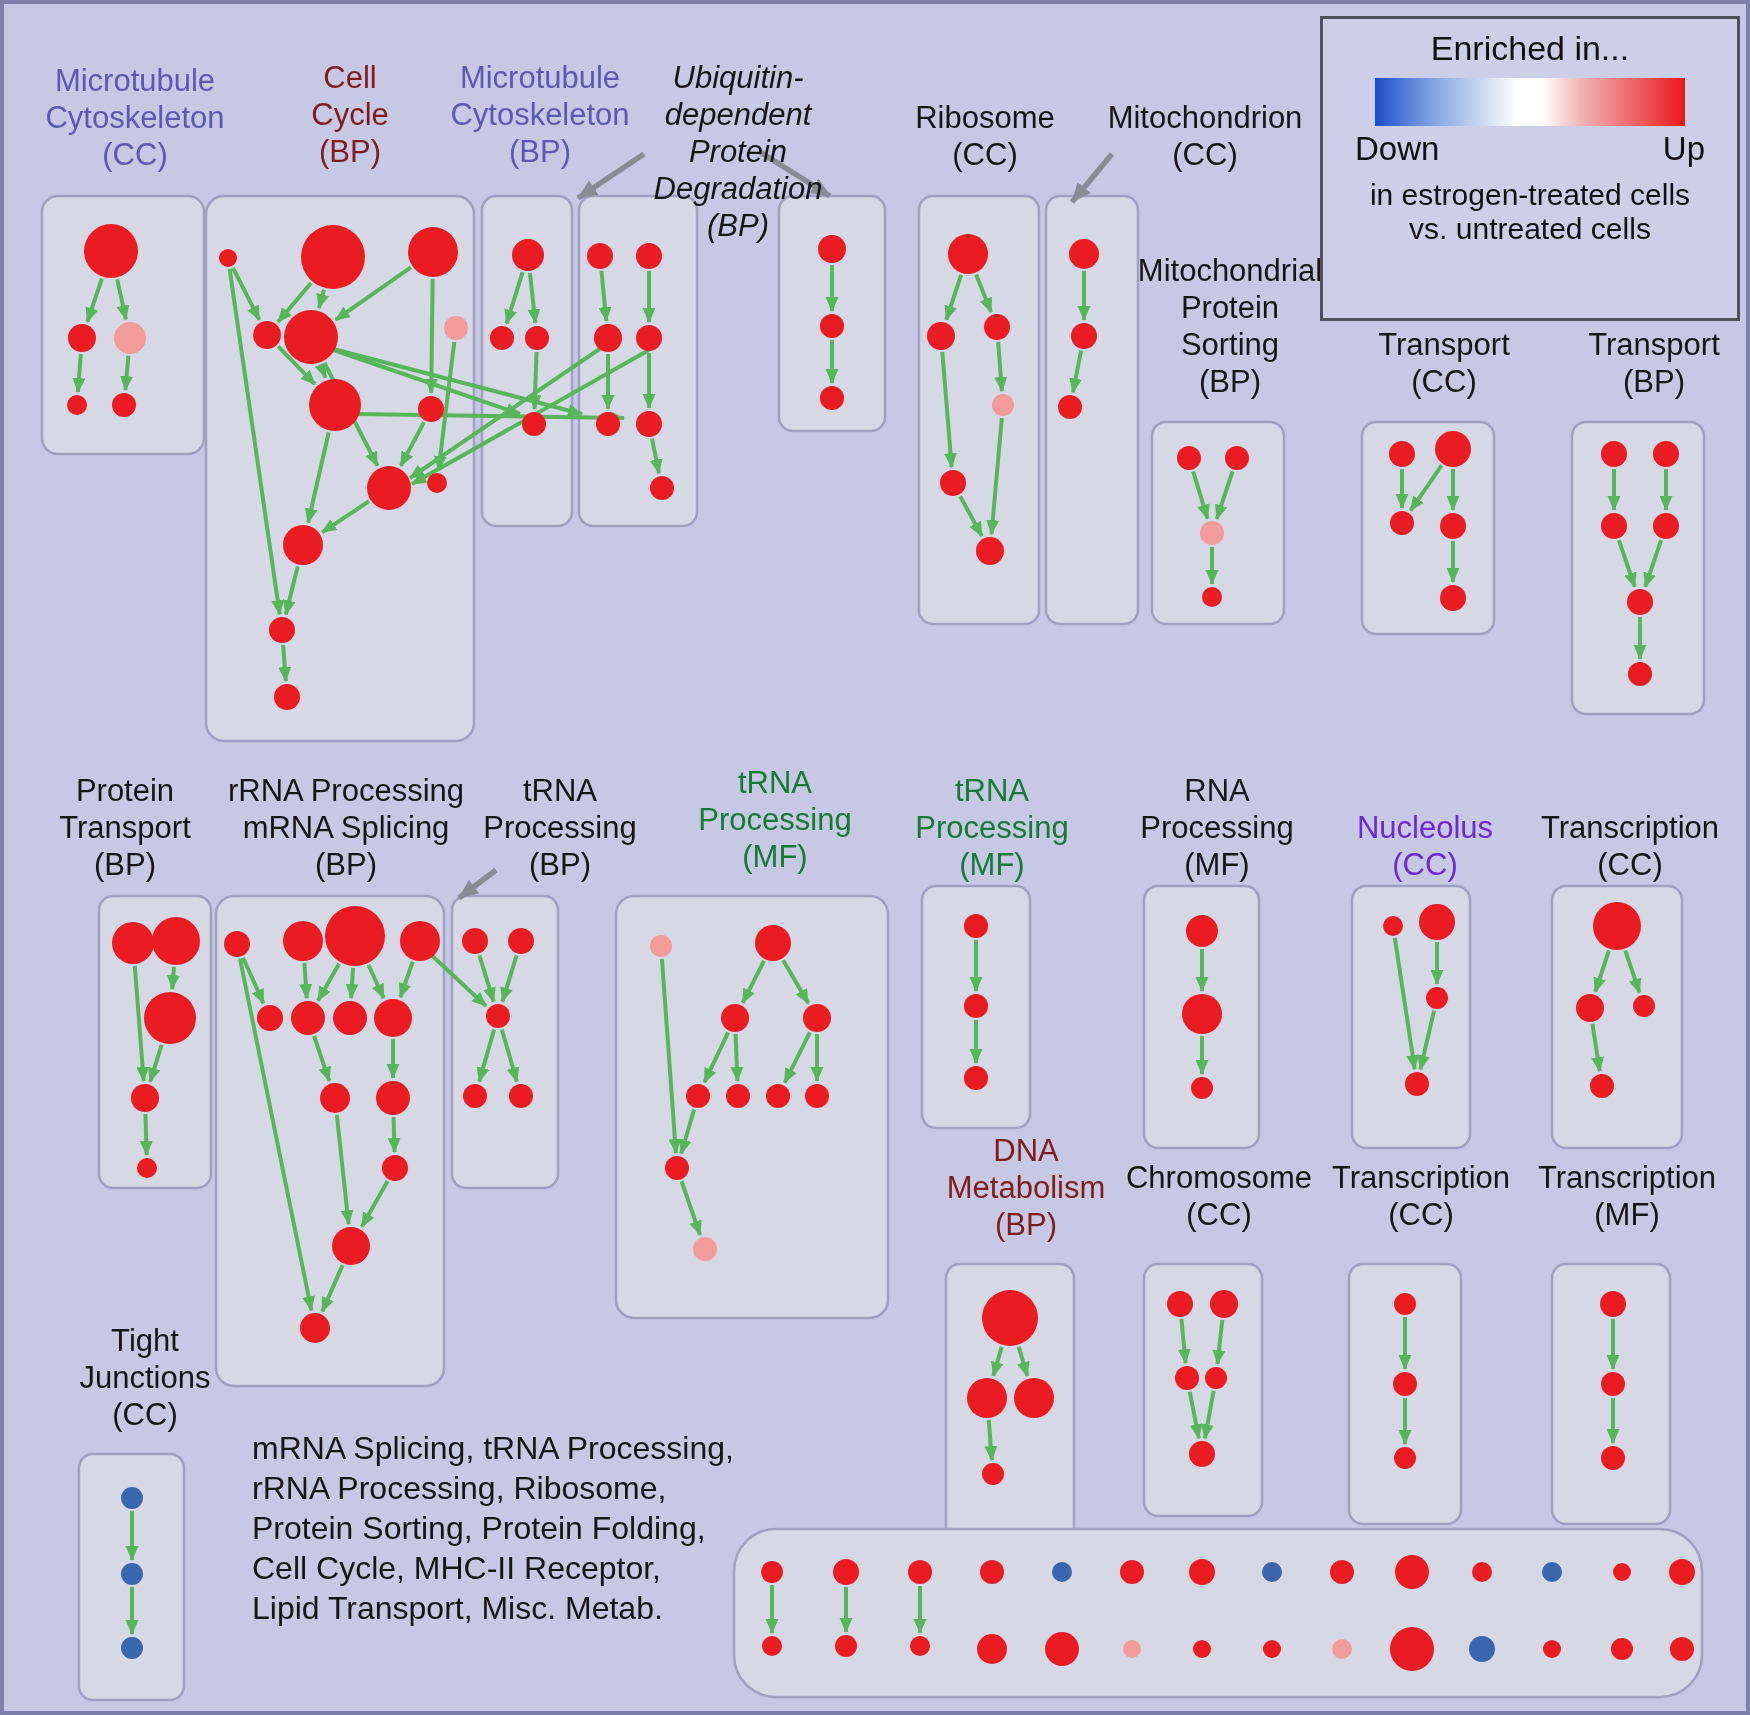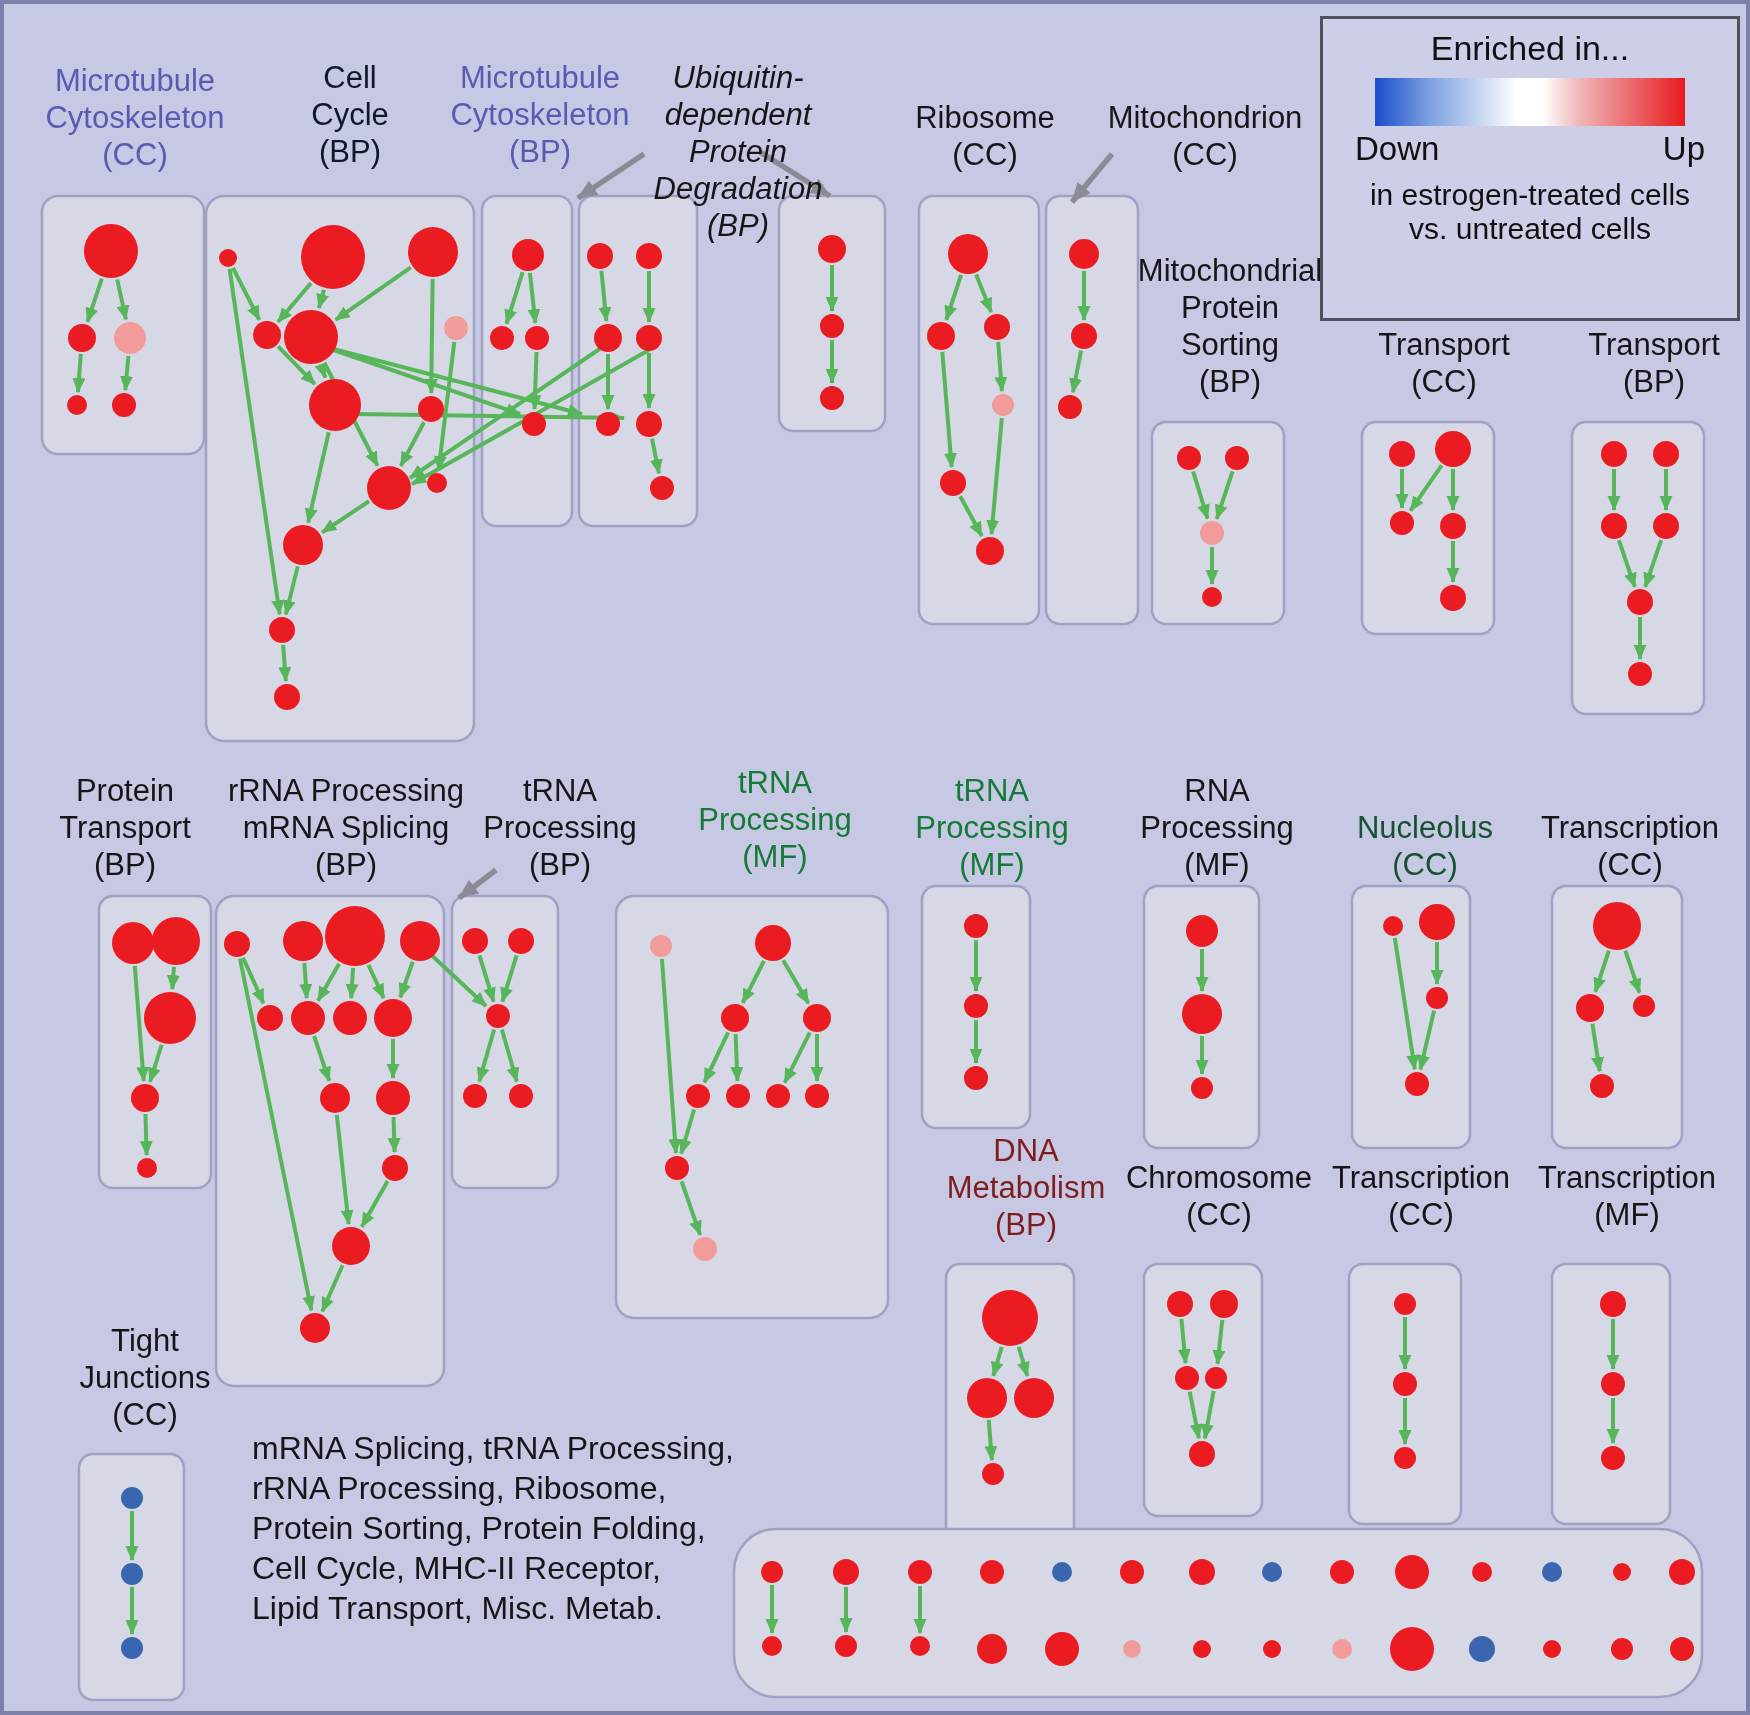--- a/index.html
+++ b/index.html
@@ -364,21 +364,21 @@
         <line x1="492" y1="866" x2="455" y2="894" stroke="#8b8b95" stroke-width="5.5" marker-end="url(#arrow-grey)"></line>
       </g>
     </svg>
 
   <div id="labels-layer">
       <div class="cluster-label" style="left: 115px; top: 58px; color: rgb(90, 90, 178);">
         <div>Microtubule</div>
         <div>Cytoskeleton</div>
         <div>(CC)</div>
       </div>
-      <div class="cluster-label" style="left: 330px; top: 55px; color: #0f172a;">
+      <div class="cluster-label" style="left: 330px; top: 55px; color: #7f1d1d;">
         <div>Cell</div>
         <div>Cycle</div>
         <div>(BP)</div>
       </div>
       <div class="cluster-label" style="left: 520px; top: 55px; color: rgb(90, 90, 178);">
         <div>Microtubule</div>
         <div>Cytoskeleton</div>
         <div>(BP)</div>
       </div>
       <div class="cluster-label" style="left: 718px; top: 55px; color: rgb(22, 22, 22); font-style: italic;">
@@ -435,21 +435,21 @@
       <div class="cluster-label" style="left: 972px; top: 768px; color: rgb(21, 122, 54);">
         <div>tRNA</div>
         <div>Processing</div>
         <div>(MF)</div>
       </div>
       <div class="cluster-label" style="left: 1197px; top: 768px; color: rgb(22, 22, 22);">
         <div>RNA</div>
         <div>Processing</div>
         <div>(MF)</div>
       </div>
-      <div class="cluster-label" style="left: 1405px; top: 805px; color: #14532d;">
+      <div class="cluster-label" style="left: 1405px; top: 805px; color: #6d28d9;">
         <div>Nucleolus</div>
         <div>(CC)</div>
       </div>
       <div class="cluster-label" style="left: 1610px; top: 805px; color: rgb(22, 22, 22);">
         <div>Transcription</div>
         <div>(CC)</div>
       </div>
       <div class="cluster-label" style="left: 1006px; top: 1128px; color: #7f1d1d;">
         <div>DNA</div>
         <div>Metabolism</div>

